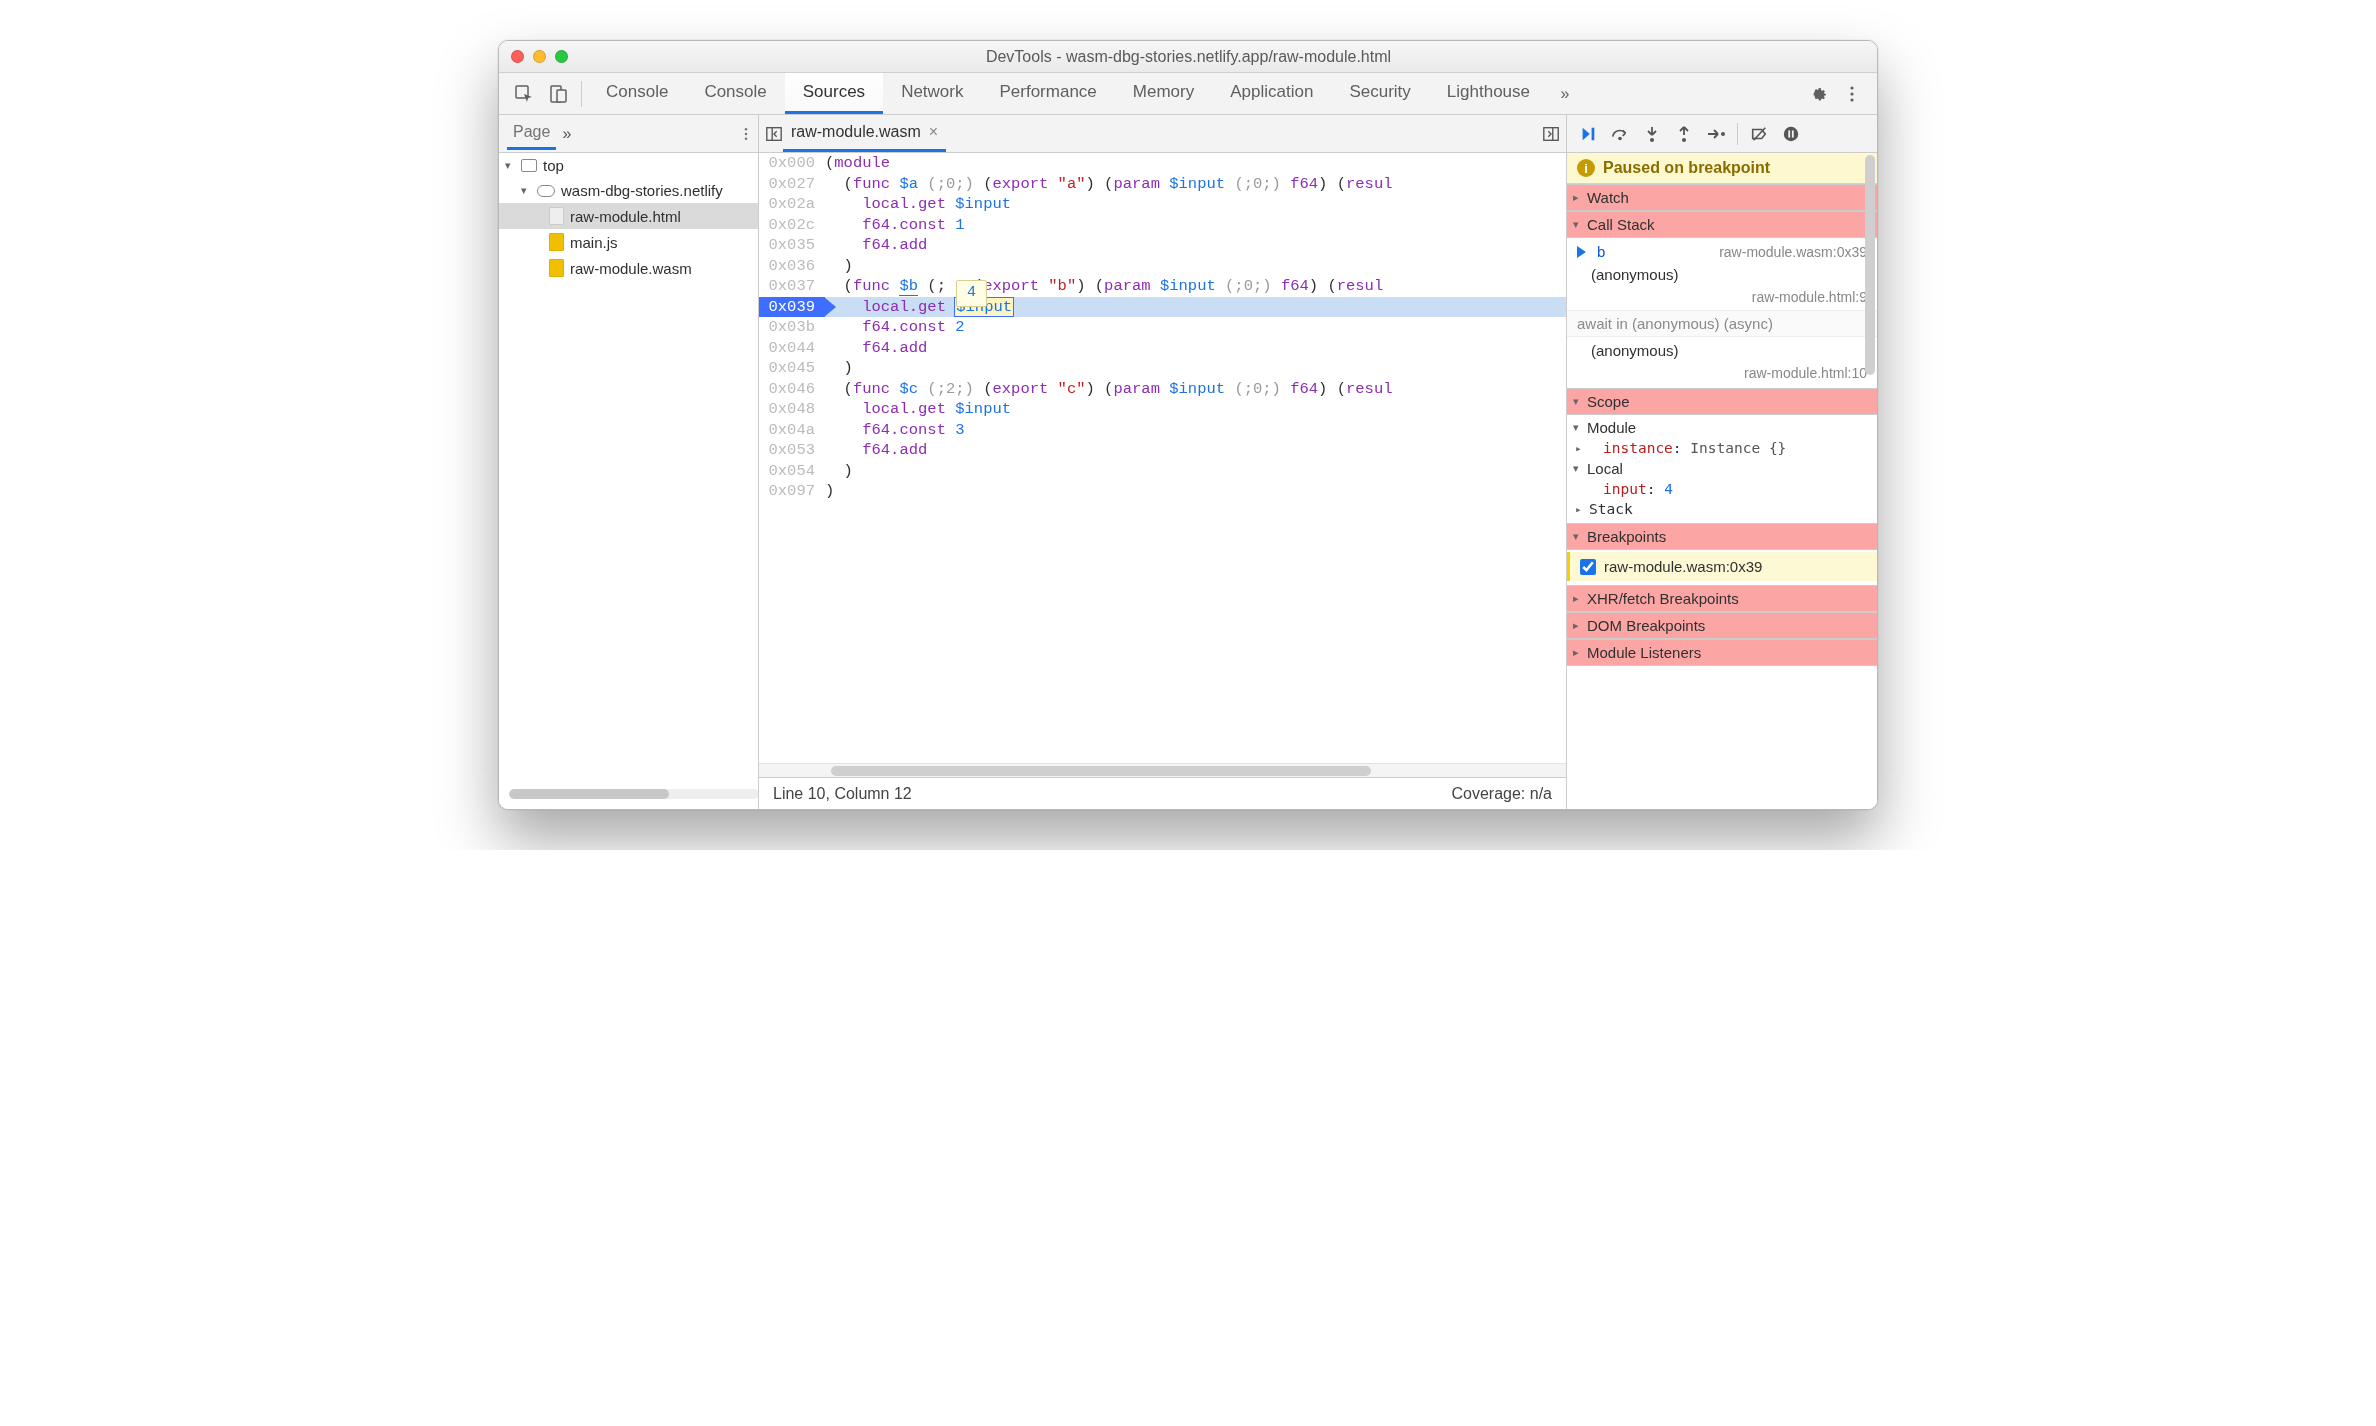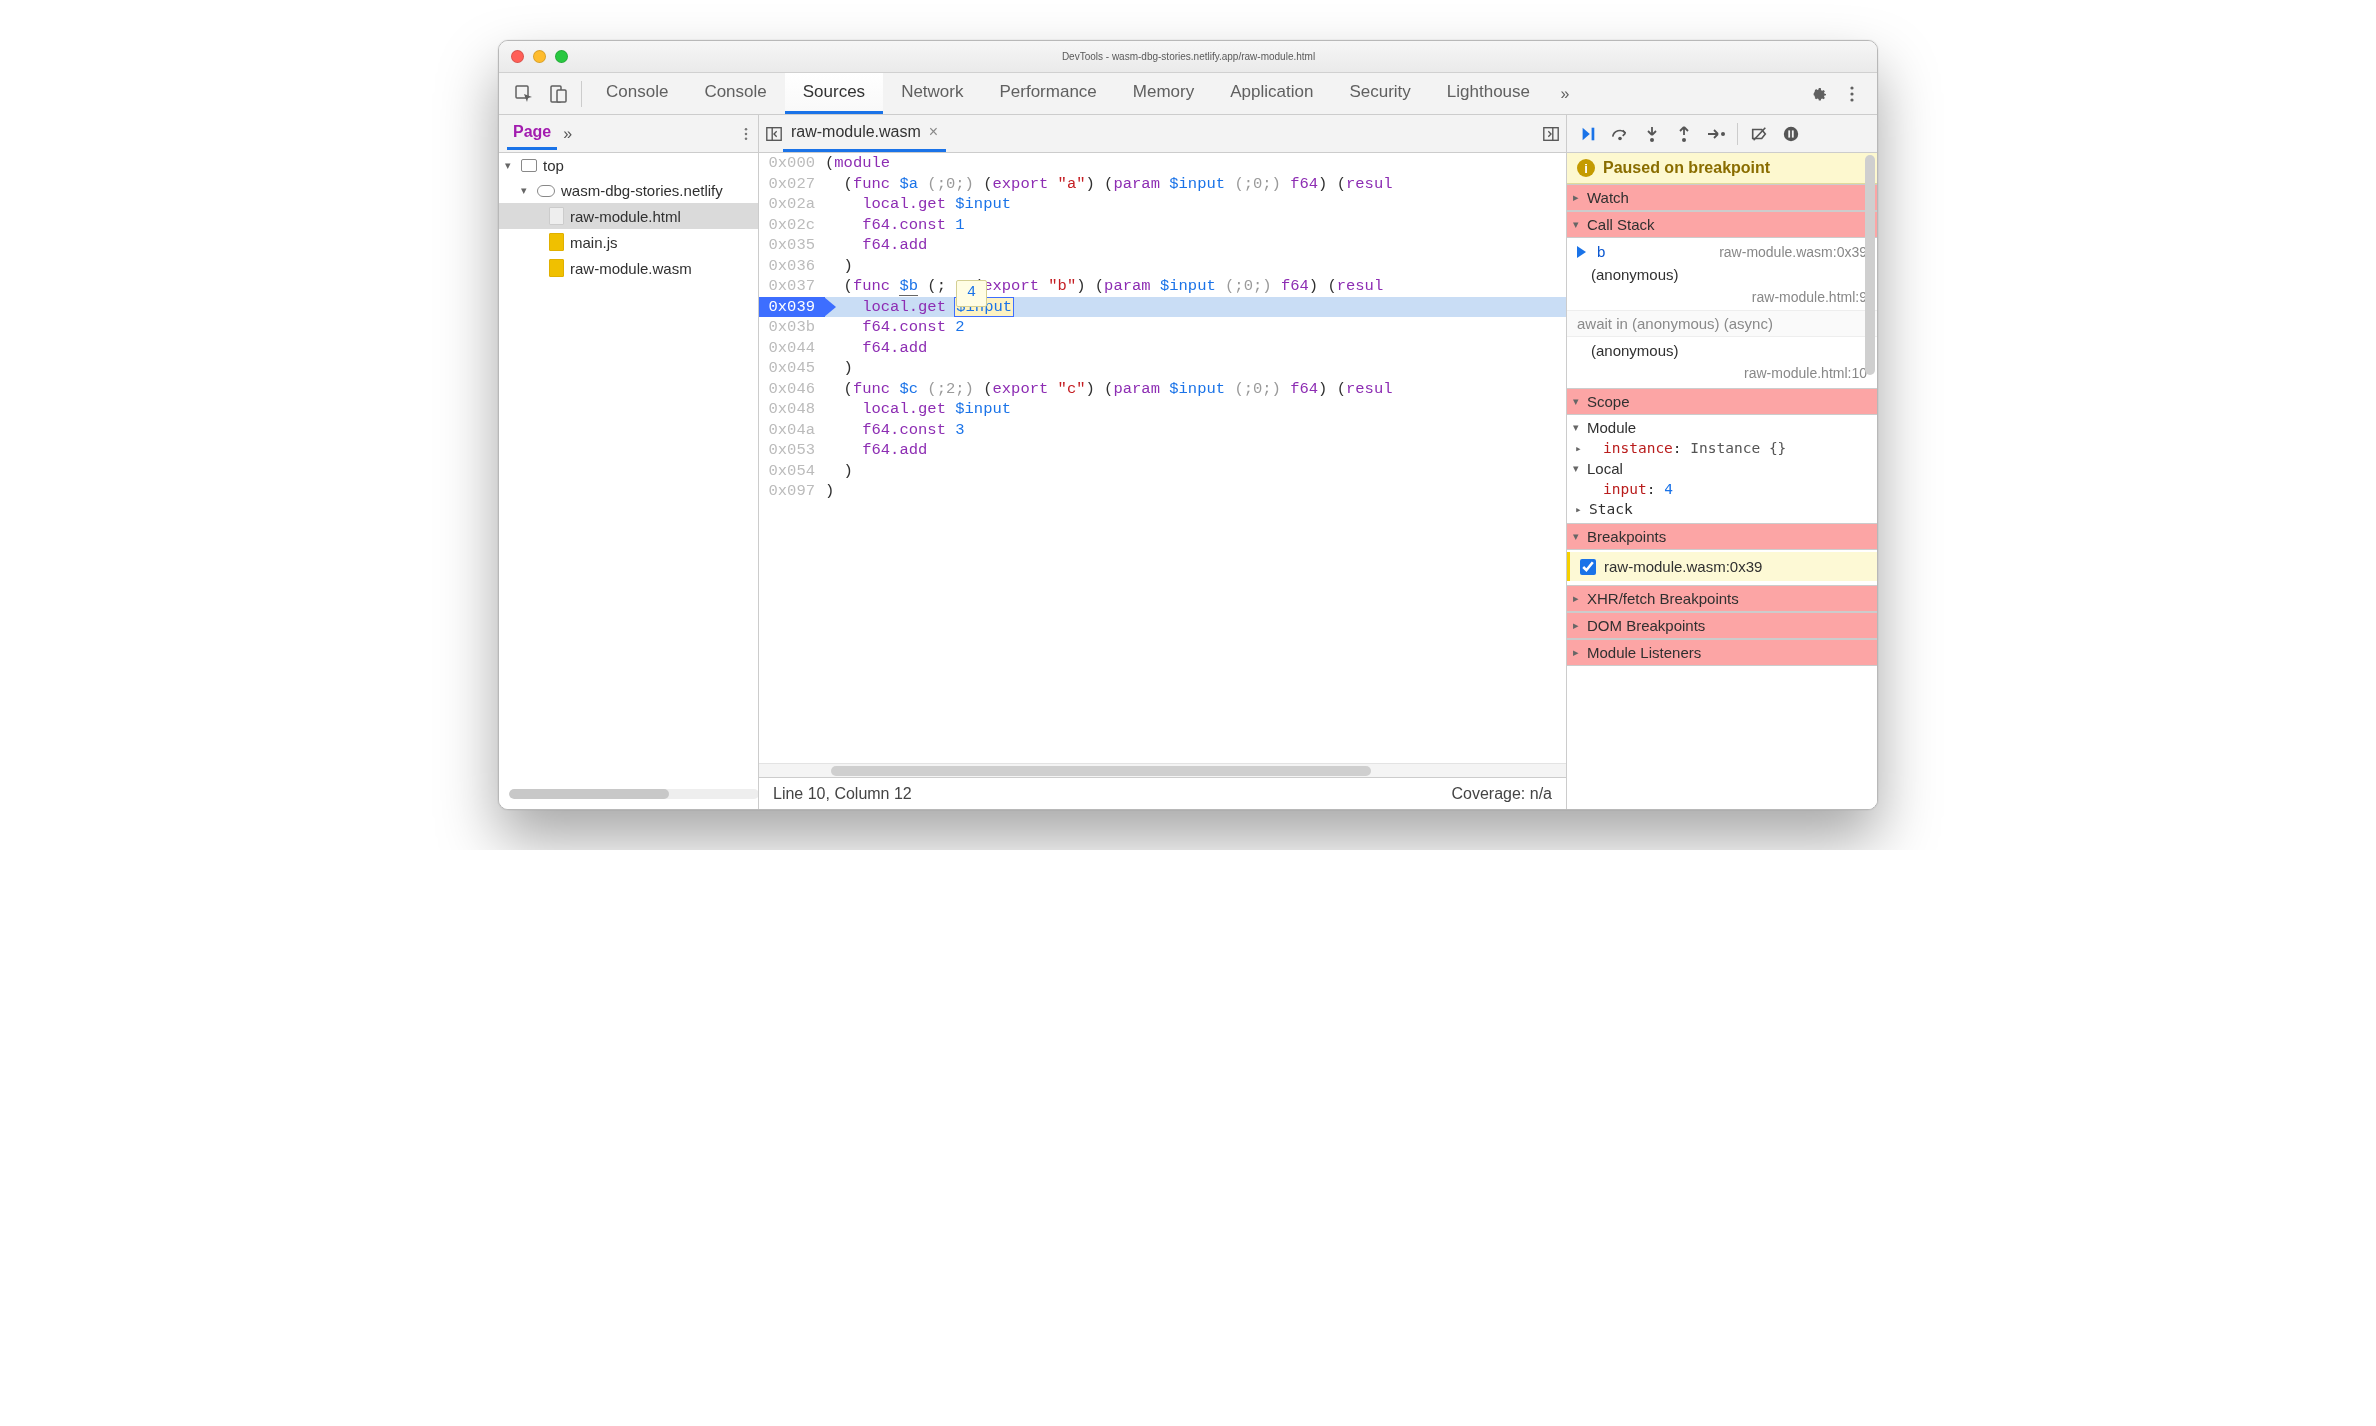--- a/index.html
+++ b/index.html
@@ -13,37 +13,37 @@
   border:1px solid #b8b8b8; border-radius:10px;
   box-shadow:0 30px 60px rgba(0,0,0,.35), 0 0 0 1px rgba(0,0,0,.03);
   overflow:hidden; background:#f5f5f5;
 }
 
 
 .titlebar { height:32px; display:flex; align-items:center; padding:0 12px; background:linear-gradient(180deg,#f6f6f6,#eaeaea); border-bottom:1px solid #d0d0d0; }
 .lights { display:flex; gap:9px; }
 .light { width:13px; height:13px; border-radius:50%; border:1px solid rgba(0,0,0,.15); }
 .light.red{background:#ff5f57;} .light.yellow{background:#febc2e;} .light.green{background:#28c840;}
-.title { flex:1; text-align:center; font-size:10px; color:#5a5a5a; }
+.title { flex:1; text-align:center; font-size:16px; color:#5a5a5a; }
 
 
 .toolbar { height:42px; display:flex; align-items:center; background:#f3f3f3; border-bottom:1px solid #ccc; padding:0 8px; }
 .toolbar .ico-btn { width:34px; height:34px; display:flex; align-items:center; justify-content:center; color:#606060; cursor:pointer; }
 .toolbar .sep { width:1px; height:26px; background:#ccc; margin:0 6px; }
 .tabs { display:flex; height:100%; }
 .tab { padding:0 18px; display:flex; align-items:center; color:#606060; font-size:17px; cursor:pointer; border-bottom:3px solid transparent; }
 .tab.active { color:#333; border-bottom-color:#1a73e8; background:linear-gradient(180deg,#fff,#f9f9f9); }
 .toolbar .spacer{flex:1;}
 svg { display:block; }
 
 
 .subrow { display:flex; height:38px; border-bottom:1px solid #ccc; background:#f3f3f3; }
 .nav-tabs { width:260px; display:flex; align-items:center; border-right:1px solid #ccc; padding:0 4px 0 8px; }
 .nav-tabs .tab2 { font-size:16px; margin-right:6px; padding:6px 6px; border-bottom:3px solid transparent; cursor:pointer; }
-.nav-tabs .tab2.active { color:#a21caf; border-bottom-color:#1a73e8;font-weight:bold; }
+.nav-tabs .tab2.active { color:#737373; border-bottom-color:#1a73e8; }
 .nav-tabs .spacer{flex:1;}
 .file-tabs { flex:1; display:flex; align-items:center; padding:0 6px; border-right:1px solid #ccc; }
 .file-tabs .ftab { display:flex; align-items:center; gap:8px; padding:0 8px; height:100%; font-size:16px; color:#333; border-bottom:3px solid #1a73e8; cursor:pointer; }
 .file-tabs .ftab .close{color:#888;}
 .file-tabs .spacer{flex:1;}
 .dbg-ctrls { width:310px; display:flex; align-items:center; gap:2px; padding:0 6px; }
 .dbg-ctrls .ico-btn { width:30px; height:30px; display:flex; align-items:center; justify-content:center; color:#555; cursor:pointer; }
 .dbg-ctrls .resume{ color:#1a73e8; }
 .dbg-ctrls .sep{ width:1px; height:22px; background:#ccc; margin:0 4px;}
 

